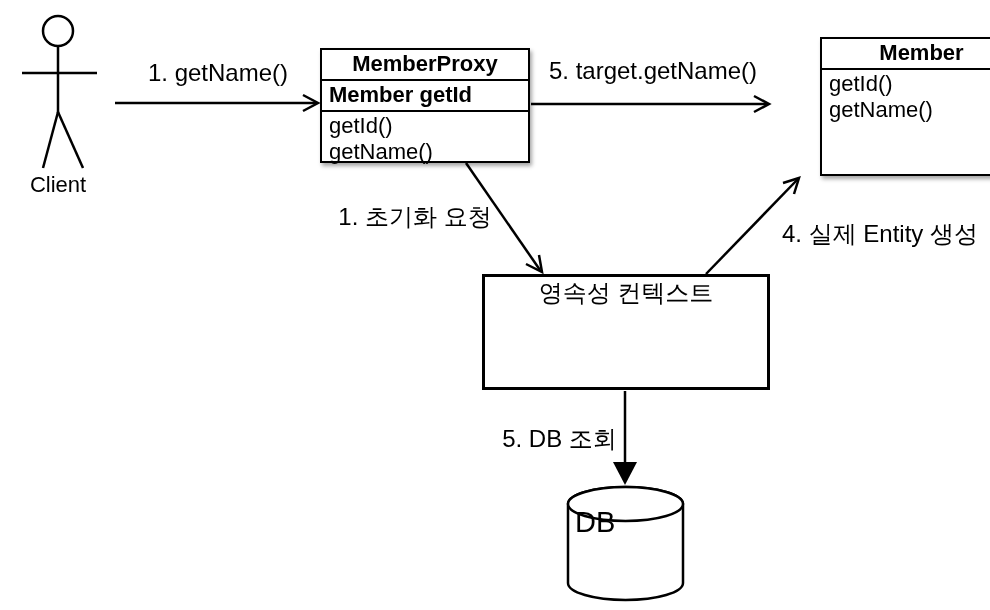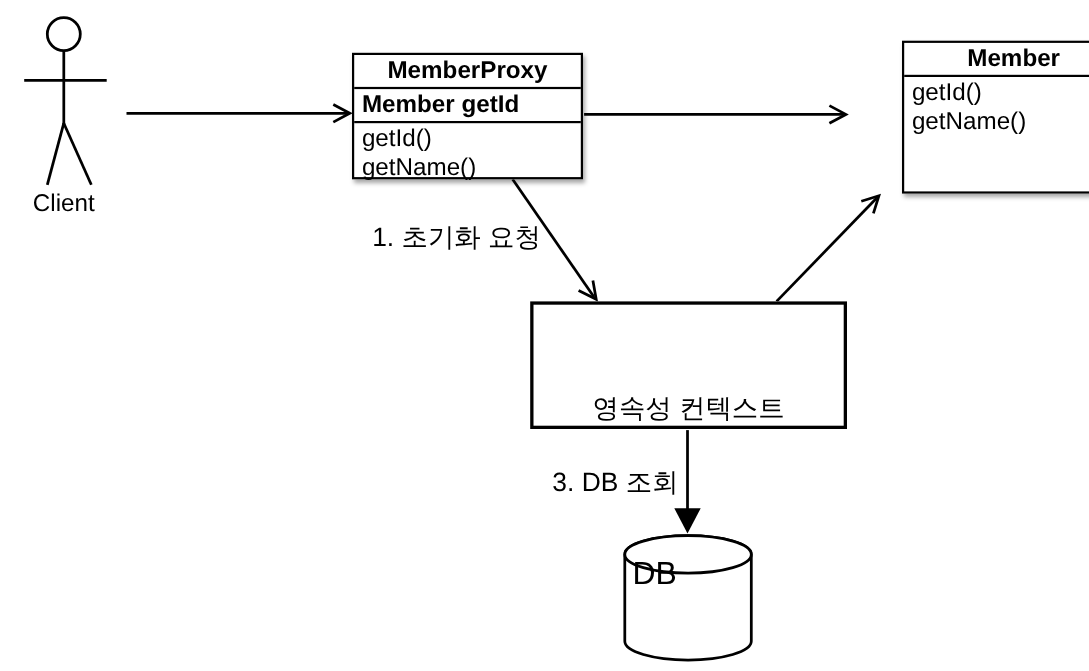--- a/index.html
+++ b/index.html
@@ -54,21 +54,21 @@
   .class-box .methods {
     padding: 1px 4px 2px 7px;
   }
   .class-box .row { display: block; }
   .plain-box {
     position: absolute;
     box-sizing: border-box;
     background: #ffffff;
     border: 3px solid #000;
     display: flex;
-    align-items: flex-end;
+    align-items: flex-start;
     justify-content: center;
     font-size: 24px;
   }
   .client-label {
     position: absolute;
     left: 8px;
     top: 172px;
     width: 100px;
     text-align: center;
     font-size: 22px;
@@ -124,22 +124,25 @@
     </g>
 
     <g stroke="#000" stroke-width="2.5" fill="#ffffff">
       <path d="M 568 504 L 568 583 A 57.5 17 0 0 0 683 583 L 683 504 A 57.5 17 0 0 0 568 504 Z"></path>
       <ellipse cx="625.5" cy="504" rx="57.5" ry="17"></ellipse>
     </g>
   </svg>
 
   <div class="client-label">Client</div>
 
+  <div class="lbl" style="left:115px; top:59px; width:206px;">1. getName()</div>
+  <div class="lbl" style="left:535px; top:57px; width:236px;">5. target.getName()</div>
   <div class="lbl" style="left:330px; top:203px; width:170px;">1. 초기화 요청</div>
-  <div class="lbl" style="left:492px; top:425px; width:135px;">3. DB 조회</div>
+  <div class="lbl" style="left:775px; top:220px; width:210px;">4. 실제 Entity 생성</div>
+  <div class="lbl" style="left:492px; top:425px; width:135px;">5. DB 조회</div>
 
   <div class="class-box" style="left:320px; top:48px; width:210px; height:115px;">
     <div class="hdr">MemberProxy</div>
     <div class="fields bold">
       <span class="row">Member getId</span>
     </div>
     <div class="methods">
       <span class="row">getId()</span>
       <span class="row">getName()</span>
     </div>

